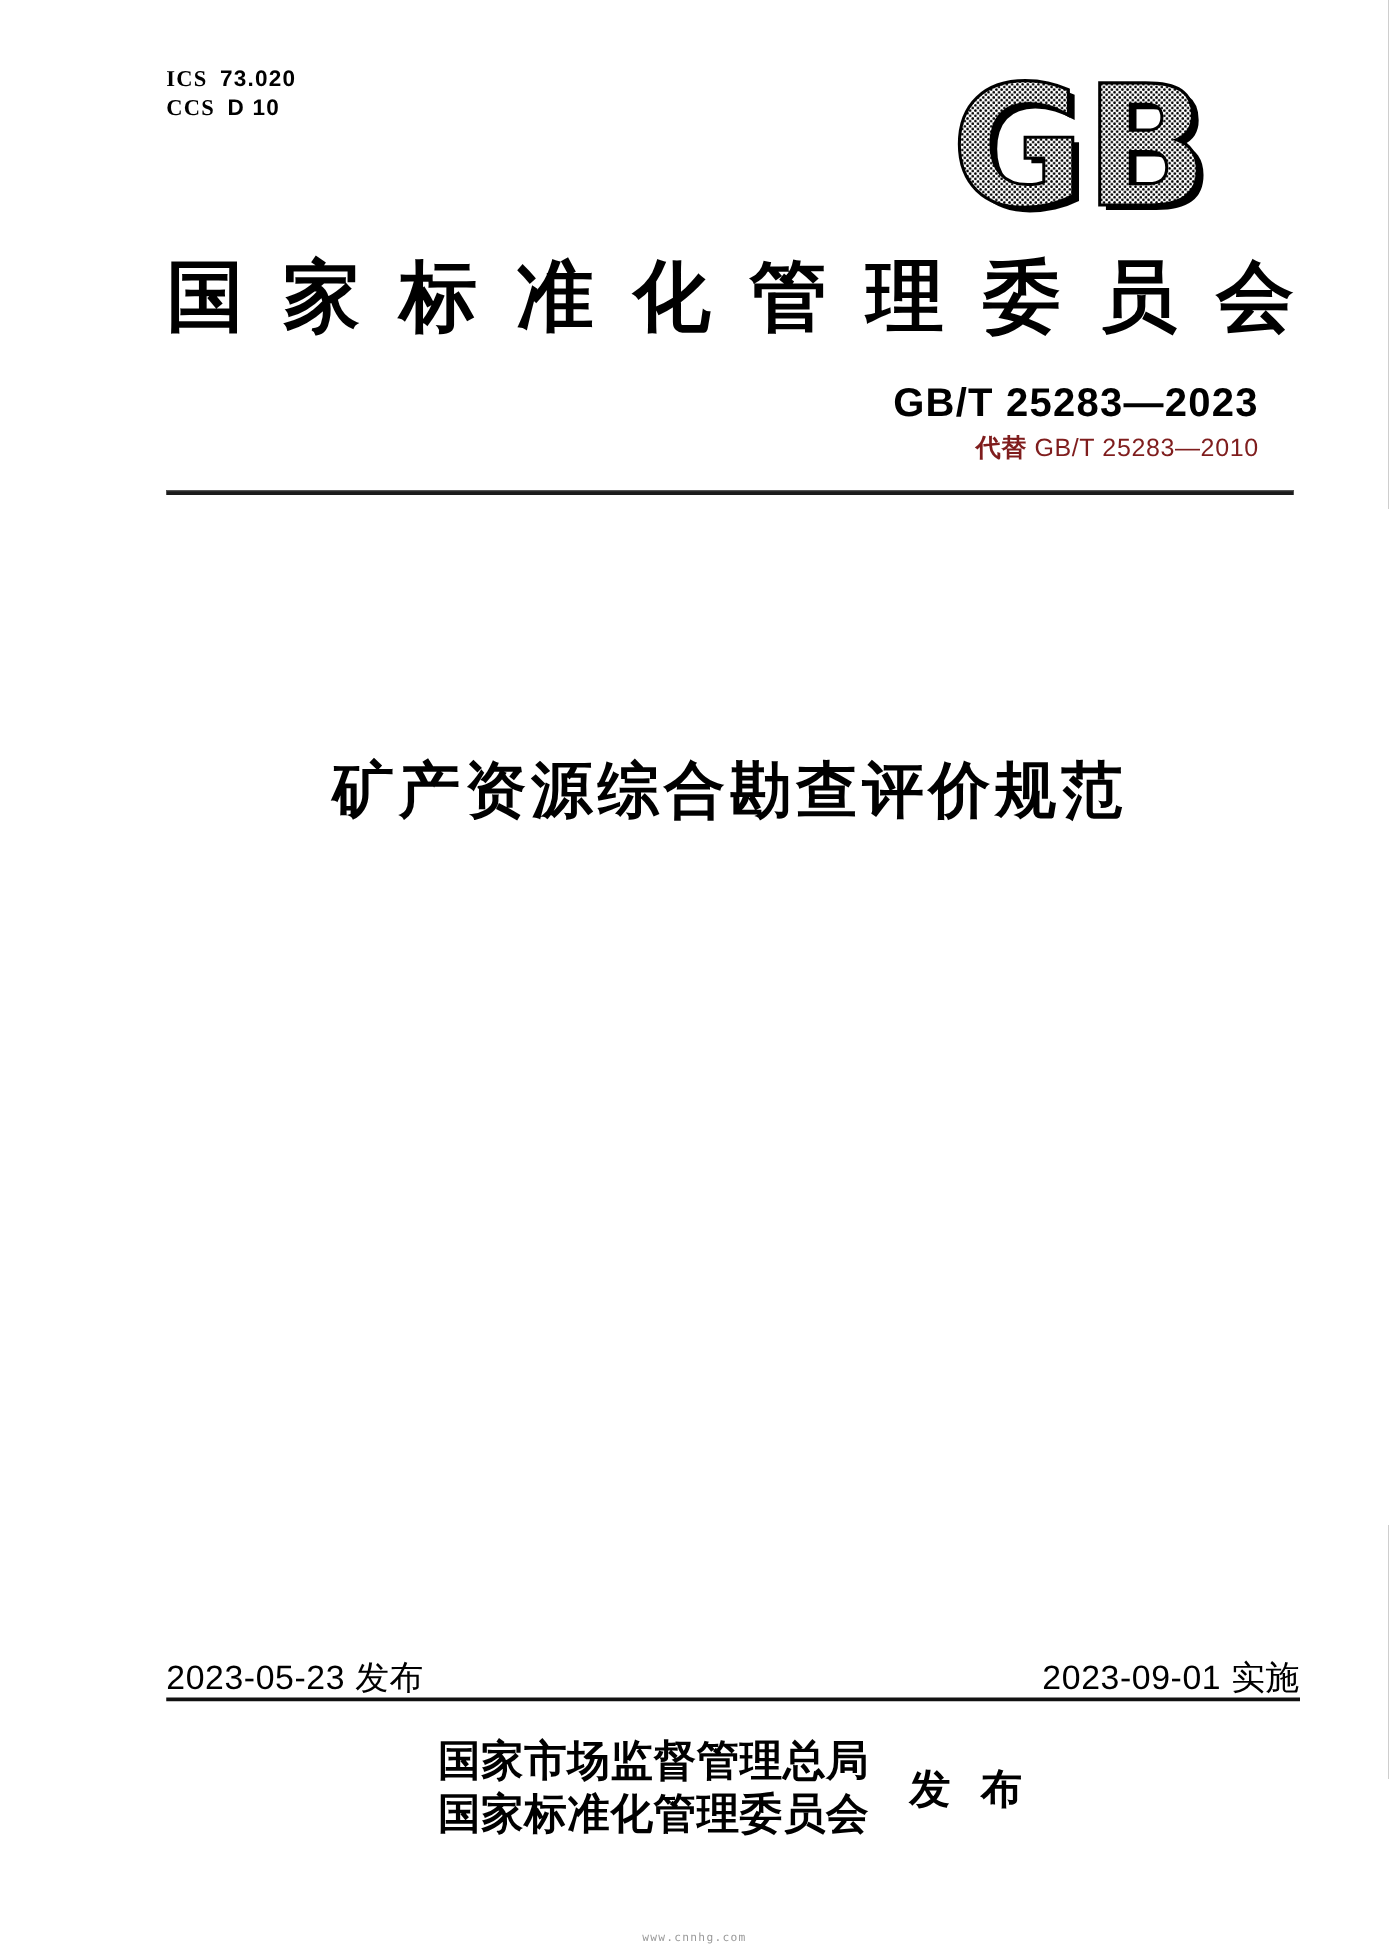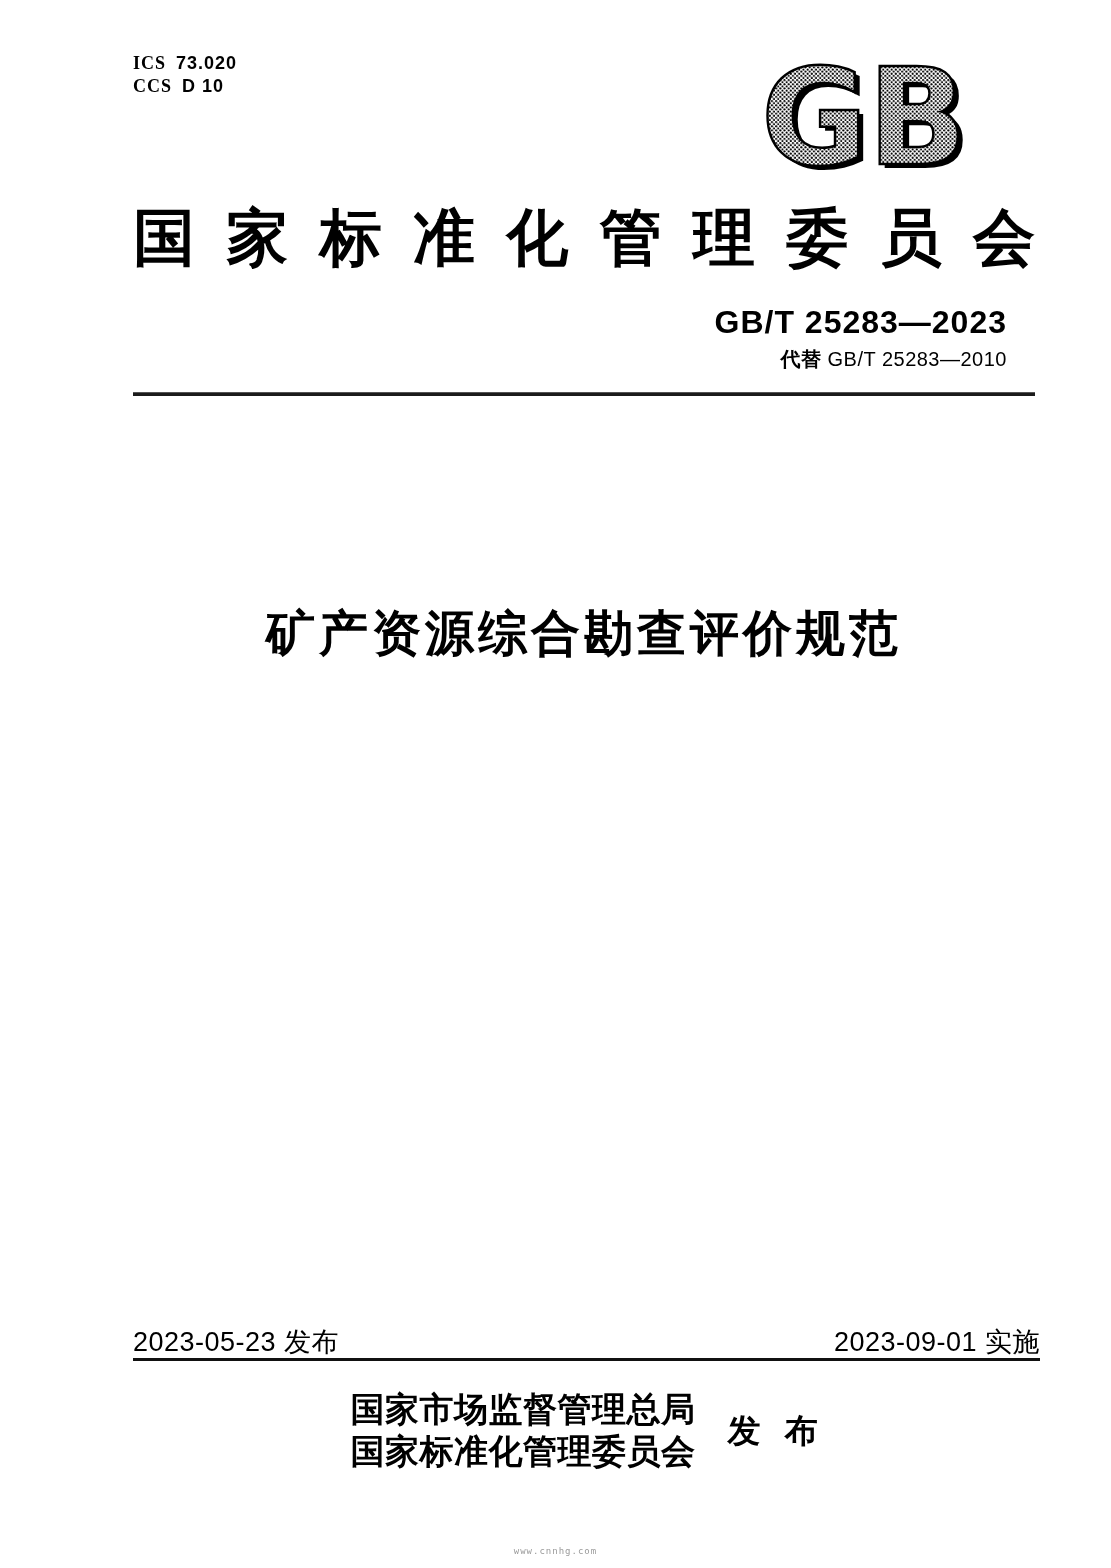--- a/index.html
+++ b/index.html
@@ -37,21 +37,21 @@
 
   
   .num-block { position:absolute; right:104px; top:303px; text-align:right; }
   .std-number {
     font-family:"Liberation Sans", sans-serif;
     font-weight:700; font-size:32px; letter-spacing:1px; line-height:1.2;
   }
   .replaces {
     margin-top:6px;
     font-family:"Liberation Sans", sans-serif;
-    font-size:20px; letter-spacing:0.5px; line-height:1.2; color:#000000;
+    font-size:20px; letter-spacing:0.5px; line-height:1.2; color:#7f1d1d;
   }
   .replaces .rep-prefix { font-weight:700; margin-right:6px; }
   .replaces .rep-value { font-weight:400; }
 
   .rule-top {
     position:absolute; left:133px; top:392px; width:902px; height:4px;
     background:#1b1b1b; border-top:1px solid #555;
   }
 
   

